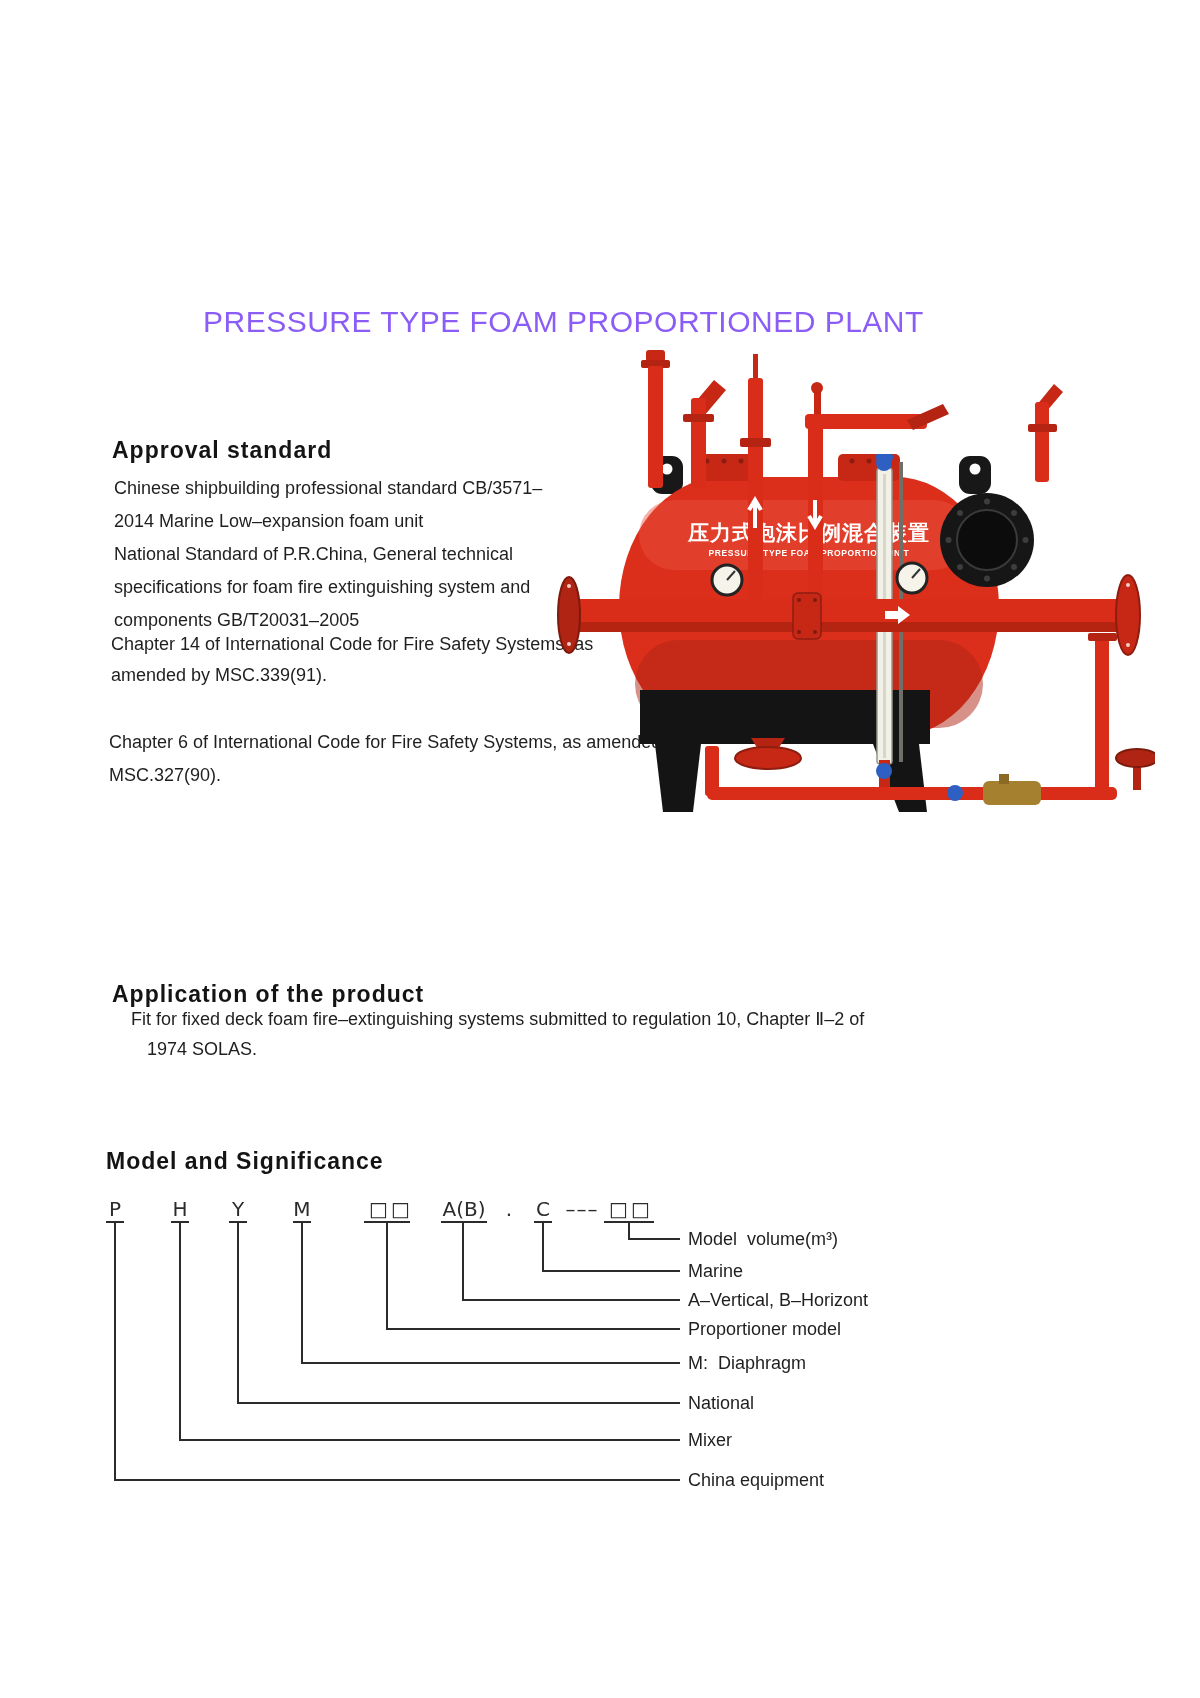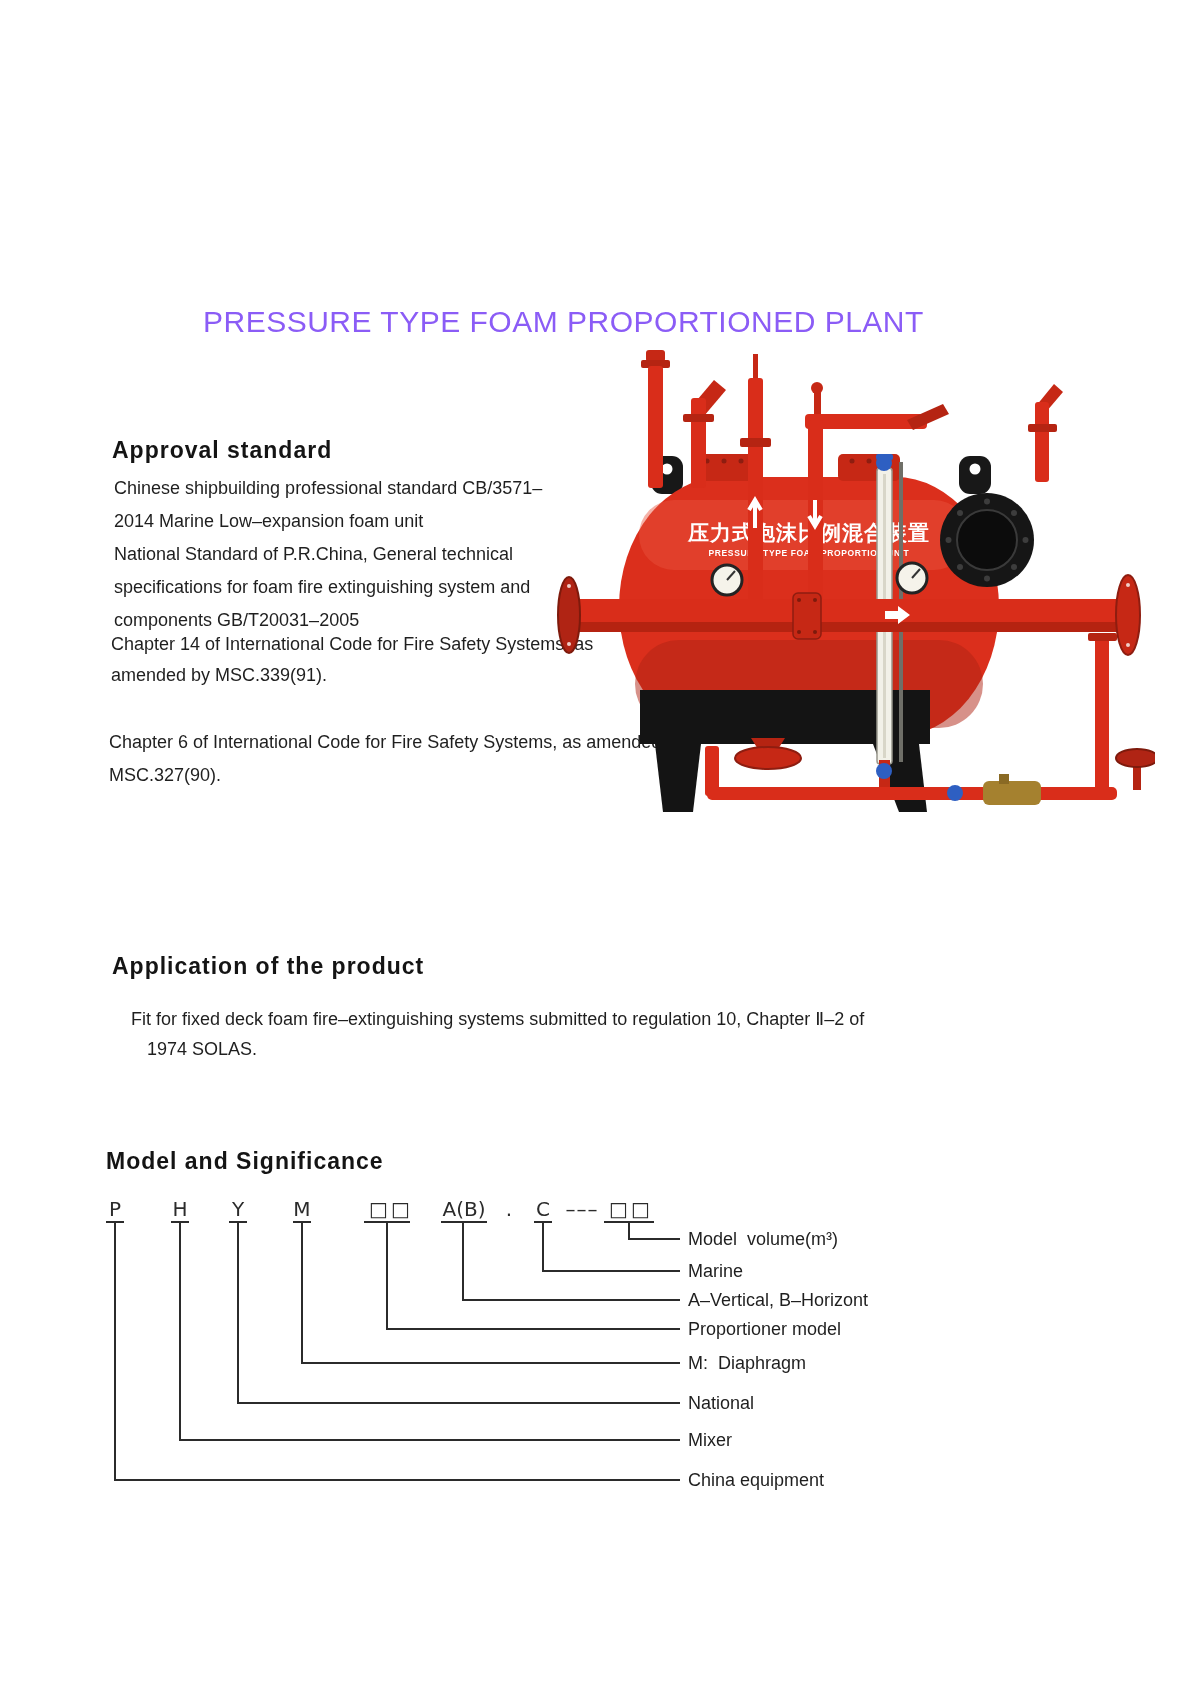--- a/index.html
+++ b/index.html
@@ -9,21 +9,21 @@
   }
   .abs{position:absolute;}
   .title{
     left:203px;top:302px;width:760px;
     font-size:30px;letter-spacing:0.5px;color:#8b5cf6;line-height:40px;white-space:pre;
   }
   .heading{
     font-weight:bold;font-size:23px;letter-spacing:1px;color:#141414;line-height:28px;white-space:pre;
   }
   .h-approval{left:112px;top:416px;margin-top:20px;}
-  .h-application{left:112px;top:952px;text-align:right;}
+  .h-application{left:112px;top:980px;text-align:right;}
   .h-model{left:106px;top:1147px;}
   .body-text{
     font-size:18px;color:#1f1f1f;white-space:pre-line;
   }
   .para1{left:114px;top:472px;line-height:33px;}
   .para2{left:111px;top:629px;line-height:31px;}
   .para3{left:109px;top:726px;line-height:33px;}
   .app-line{font-size:18px;line-height:28px;white-space:pre;}
   .app-1{left:131px;top:1005px;}
   .app-2{left:107px;top:1035px;margin-left:40px;}

